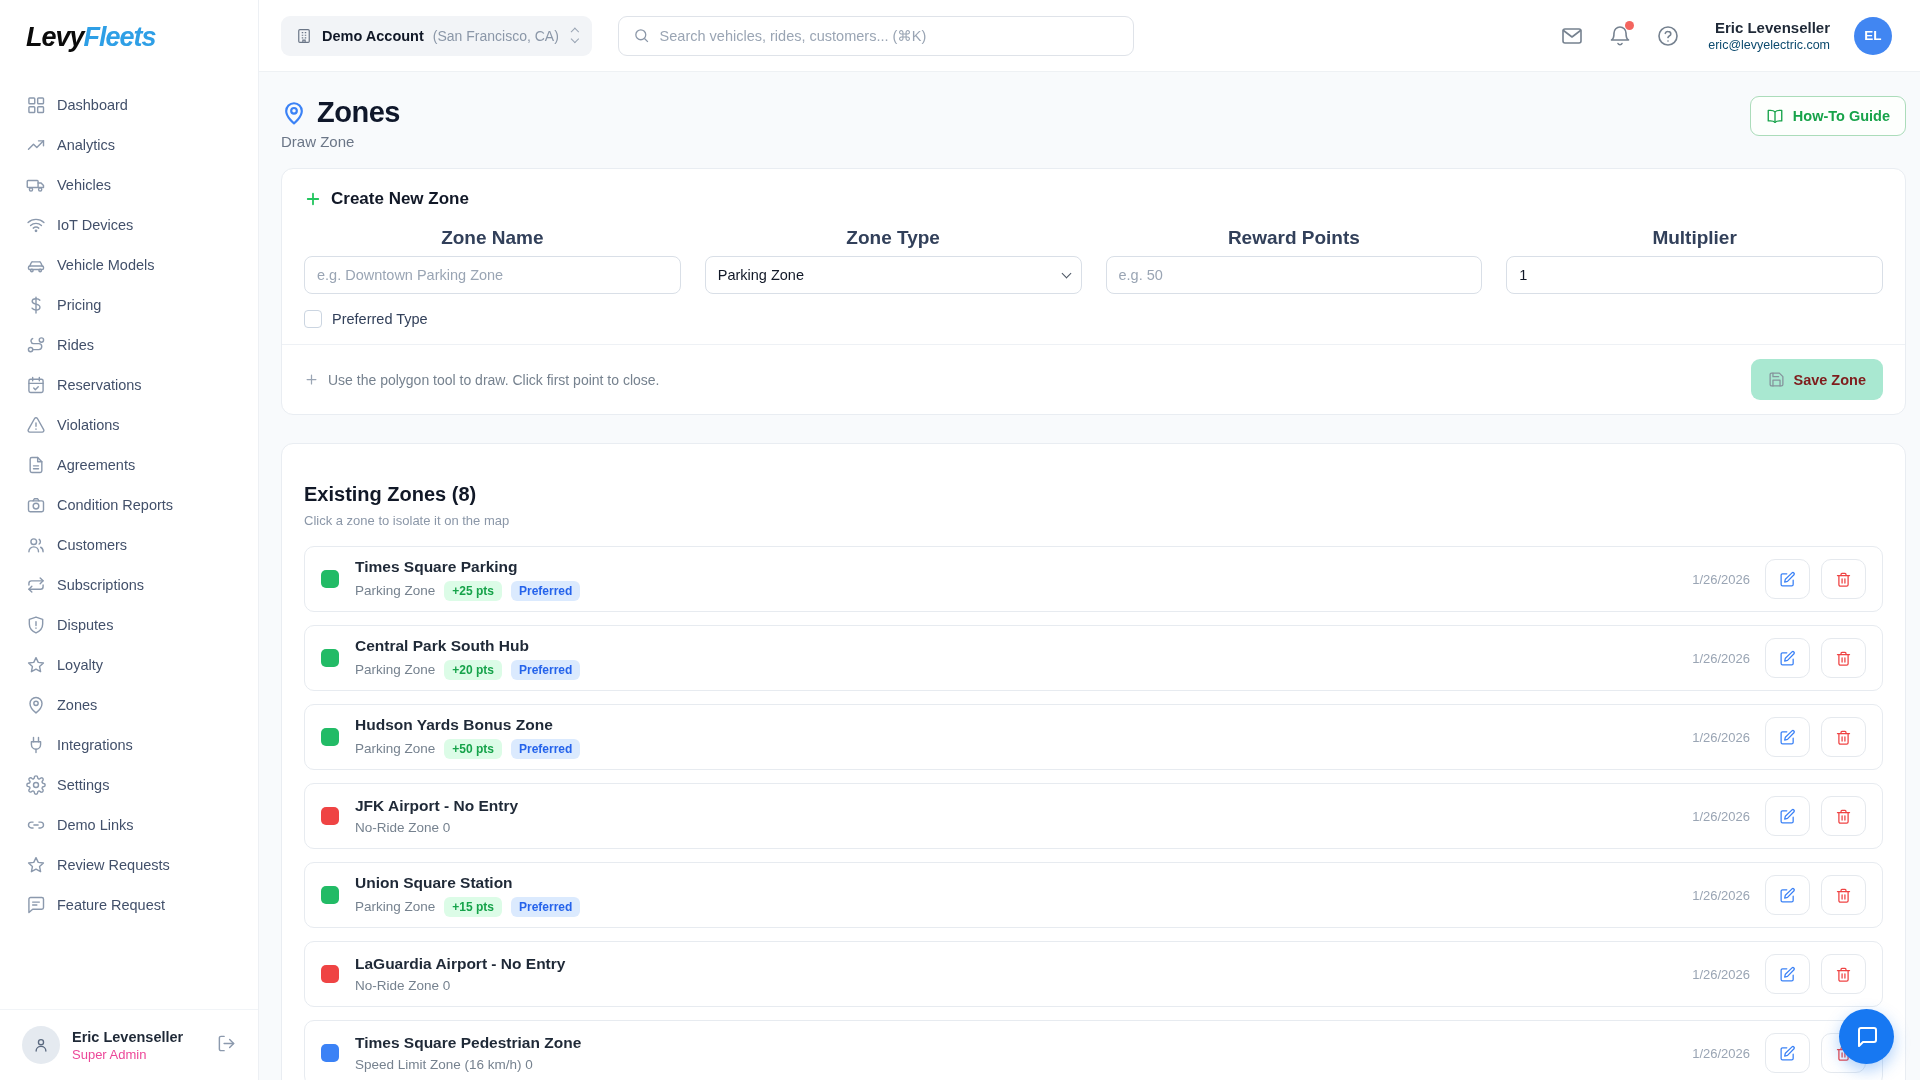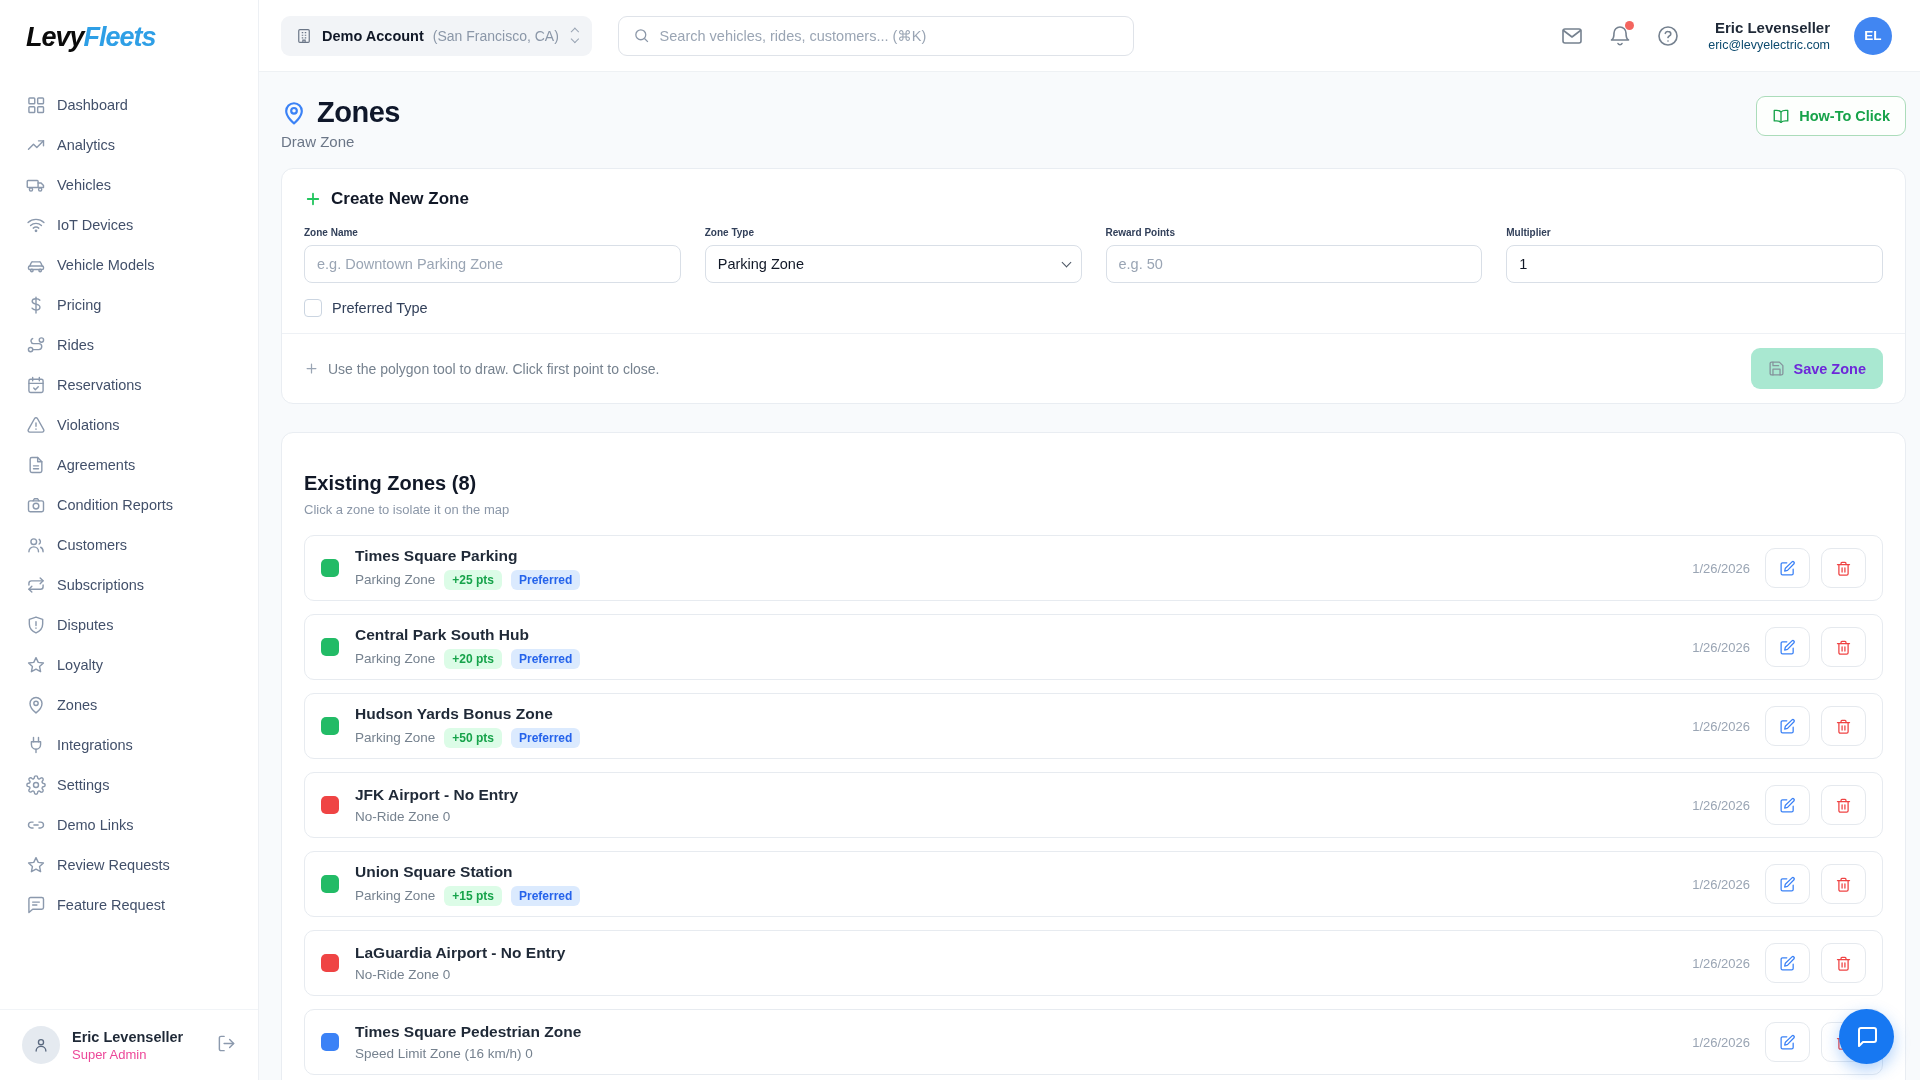--- a/index.html
+++ b/index.html
@@ -58,32 +58,32 @@
   .howto-btn { display:flex; align-items:center; gap:9px; border:1px solid #abdcba; background:#fdfffd; color:#17a34a; font-size:14.5px; font-weight:bold; border-radius:9px; height:40px; padding:0 15px; cursor:pointer; }
   .howto-btn svg { width:18px; height:18px; stroke:#17a34a; stroke-width:1.8; fill:none; stroke-linecap:round; stroke-linejoin:round; }
 
   
   .card { background:#fff; border:1px solid #e9edf2; border-radius:12px; }
   .create-card { margin-bottom:28px; }
   .create-inner { padding:20px 22px 16px 22px; }
   .create-title { display:flex; align-items:center; gap:9px; font-size:17px; font-weight:bold; color:#111827; margin-bottom:18px; }
   .create-title svg { width:18px; height:18px; stroke:#22c55e; stroke-width:2.4; fill:none; stroke-linecap:round; }
   .form-grid { display:grid; grid-template-columns:repeat(4, 1fr); gap:24px; }
-  .f-label { font-size:10px; font-weight:bold; color:#32405a; margin-bottom:7px; display:block; }
+  .f-label { font-size:19px; font-weight:bold; color:#32405a; margin-bottom:7px; display:block;text-align:center; }
   .f-input, .f-select { width:100%; height:38px; border:1px solid #d9dfe7; border-radius:8px; padding:0 12px; font-size:14.5px; color:#111827; background:#fff; font-family:"Liberation Sans", sans-serif; outline:none; appearance:none; -webkit-appearance:none; }
   .f-input::placeholder { color:#9aa5b4; }
   .select-wrap { position:relative; }
   .select-wrap .chev { position:absolute; right:12px; top:14px; border:solid #4b5563; border-width:0 1.8px 1.8px 0; padding:3px; transform:rotate(45deg); pointer-events:none; }
   .pref-row { display:flex; align-items:center; gap:10px; margin-top:16px; }
   .pref-row input[type=checkbox] { width:18px; height:18px; accent-color:#fff; border:1px solid #cbd5e1; appearance:none; border-radius:4px; cursor:pointer; }
   .pref-label { font-size:14.5px; color:#32405a; }
   .create-footer { border-top:1px solid #eef1f5; display:flex; align-items:center; justify-content:space-between; padding:14px 22px; }
   .hint { display:flex; align-items:center; gap:9px; color:#76828f; font-size:14px; }
   .hint svg { width:15px; height:15px; stroke:#9aa5b4; stroke-width:2; fill:none; stroke-linecap:round; }
-  .save-btn { display:flex; align-items:center; gap:8px; background:#a9e8d1; color:#6d28d9; font-size:14.5px; font-weight:bold; border:none; border-radius:9px; height:41px; padding:0 17px; cursor:not-allowed; }
+  .save-btn { display:flex; align-items:center; gap:8px; background:#a9e8d1; color:#7f1d1d; font-size:14.5px; font-weight:bold; border:none; border-radius:9px; height:41px; padding:0 17px; cursor:not-allowed; }
   .save-btn svg { width:17px; height:17px; stroke:#85939c; stroke-width:1.8; fill:none; stroke-linecap:round; stroke-linejoin:round; }
 
   
   .zones-card { padding:20px 22px 8px 22px; }
   .zones-title { font-size:20px; font-weight:bold; color:#111827;margin-top:19px; }
   .zones-sub { font-size:13px; color:#8b97a8; margin:7px 0 18px 0; }
   .zone-row { display:flex; align-items:center; border:1px solid #e7ebf0; border-radius:10px; height:66px; padding:0 16px; margin-bottom:13px; background:#fff; cursor:pointer; }
   .swatch { width:18px; height:18px; border-radius:5px; margin-right:16px; flex:none; }
   .zone-name { font-size:15.5px; font-weight:bold; color:#1f2937; }
   .zone-meta { display:flex; align-items:center; gap:9px; margin-top:5px; }
@@ -364,21 +364,21 @@
               </svg>
             <h1 class="page-title">Zones</h1>
           </div>
           <div class="page-sub">Draw Zone</div>
         </div>
         <button class="howto-btn">
           <svg viewBox="0 0 24 24">
               <path d="M12 6.5C10.5 5 8.5 4.5 6 4.5H3v14h3c2.5 0 4.5.5 6 2 1.5-1.5 3.5-2 6-2h3v-14h-3c-2.5 0-4.5.5-6 2z"></path>
               <path d="M12 6.5v14"></path>
             </svg>
-          <span>How-To Click</span>
+          <span>How-To Guide</span>
         </button>
       </div>
 
       <section class="card create-card">
         <div class="create-inner">
           <div class="create-title">
             <svg viewBox="0 0 24 24">
                 <path d="M12 5v14M5 12h14"></path>
               </svg>
             <span>Create New Zone</span>

